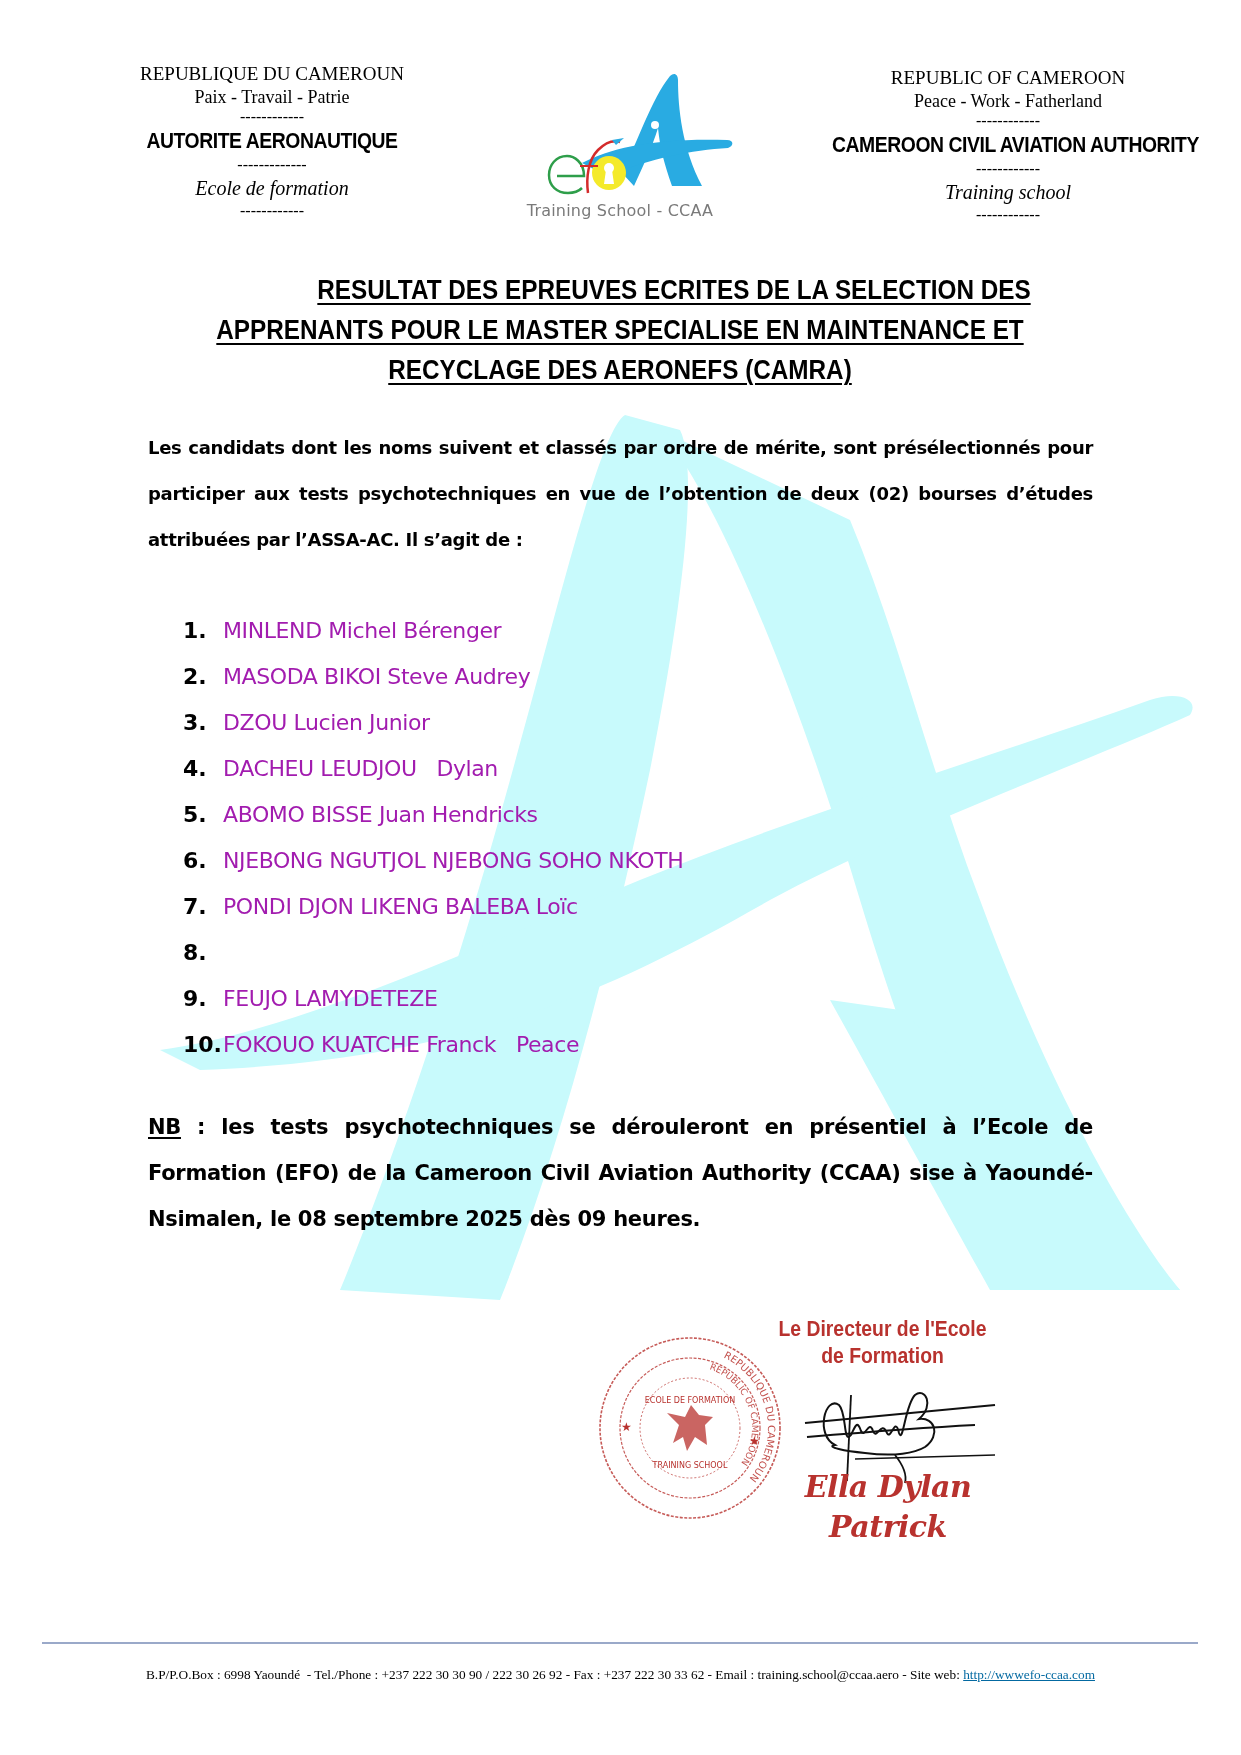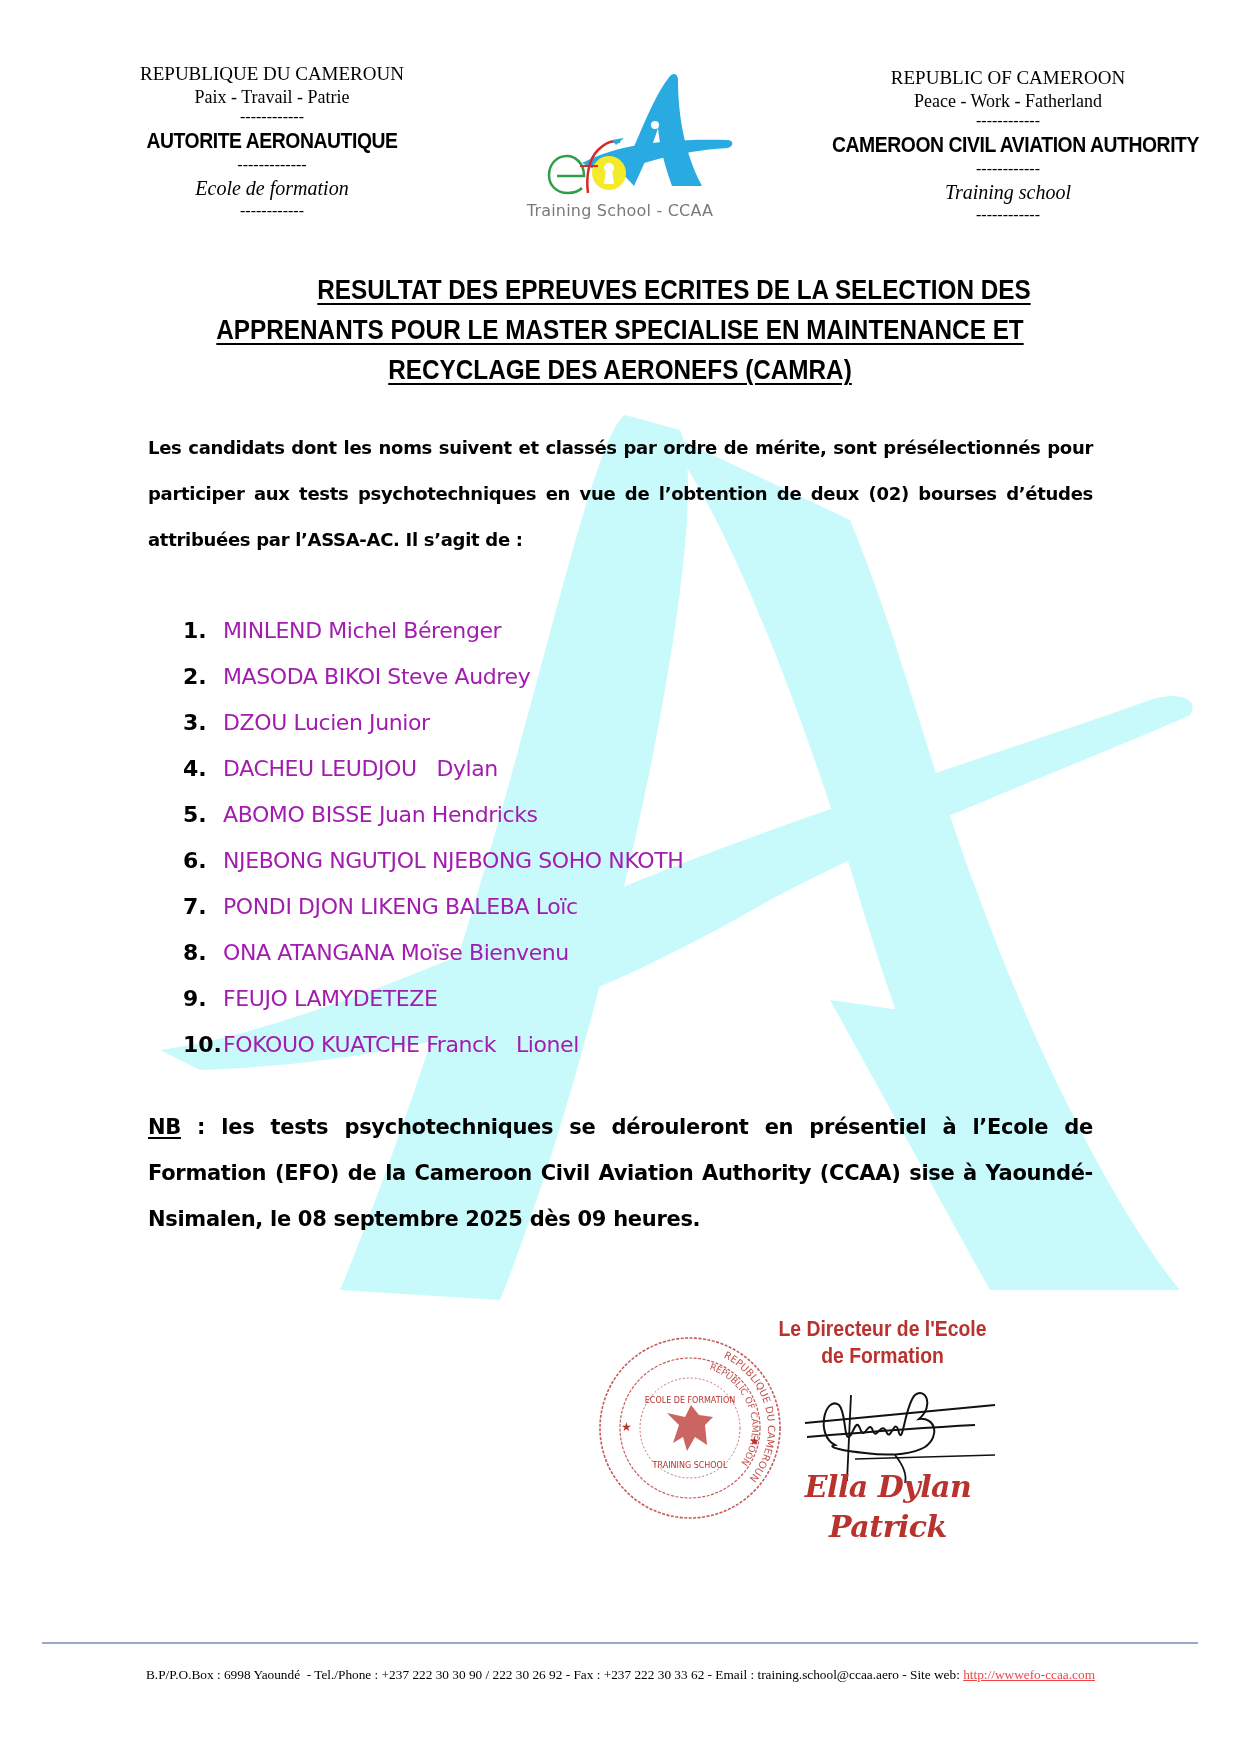--- a/index.html
+++ b/index.html
@@ -225,21 +225,21 @@
       left: 0;
       top: 1667px;
       width: 1241px;
       text-align: center;
       font-family: "Liberation Serif", serif;
       font-size: 13.3px;
       z-index: 2;
       white-space: pre;
     }
     .footer-link {
-      color: #ef4444;
+      color: #0369a1;
       text-decoration: underline;
     }
   </style>
 </head>
 <body>
 
 <svg class="watermark" viewBox="0 0 1241 1755">
 
   <path d="M625 415 C600 430 560 600 510 780 C455 980 390 1170 340 1290 L500 1300 C560 1150 610 960 650 770 C680 620 700 470 680 430 Z" fill="#c8fafc"></path>
 
@@ -300,23 +300,23 @@
 <div class="intro">Les candidats dont les noms suivent et classés par ordre de mérite, sont présélectionnés pour participer aux tests psychotechniques en vue de l’obtention de deux (02) bourses d’études attribuées par l’ASSA-AC. Il s’agit de :</div>
 
 <ol class="candidates">
   <li class="candidate"><span class="cand-rank">1.</span><span class="cand-name">MINLEND Michel Bérenger</span></li>
   <li class="candidate"><span class="cand-rank">2.</span><span class="cand-name">MASODA BIKOI Steve Audrey</span></li>
   <li class="candidate"><span class="cand-rank">3.</span><span class="cand-name">DZOU Lucien Junior</span></li>
   <li class="candidate"><span class="cand-rank">4.</span><span class="cand-name">DACHEU LEUDJOU   Dylan</span></li>
   <li class="candidate"><span class="cand-rank">5.</span><span class="cand-name">ABOMO BISSE Juan Hendricks</span></li>
   <li class="candidate"><span class="cand-rank">6.</span><span class="cand-name">NJEBONG NGUTJOL NJEBONG SOHO NKOTH</span></li>
   <li class="candidate"><span class="cand-rank">7.</span><span class="cand-name">PONDI DJON LIKENG BALEBA Loïc</span></li>
-  <li class="candidate"><span class="cand-rank">8.</span><span class="cand-name">ONA ATANGANA Moïse Bienvenu</span></li>
+  <li class="candidate"><span class="cand-rank">8.</span></li>
   <li class="candidate"><span class="cand-rank">9.</span><span class="cand-name">FEUJO LAMYDETEZE</span></li>
-  <li class="candidate"><span class="cand-rank">10.</span><span class="cand-name">FOKOUO KUATCHE Franck   Lionel</span></li>
+  <li class="candidate"><span class="cand-rank">10.</span><span class="cand-name">FOKOUO KUATCHE Franck   Peace</span></li>
 </ol>
 
 <div class="nb"><span class="nb-label">NB</span><span> : les tests psychotechniques se dérouleront en présentiel à l’Ecole de Formation (EFO) de la Cameroon Civil Aviation Authority (CCAA) sise à Yaoundé-Nsimalen, le 08 septembre 2025 dès 09 heures.</span></div>
 
 <div class="signature-block">
   <svg class="stamp" viewBox="0 0 190 190">
     <defs>
       <path id="stampOuter" d="M95 95 m-78 0 a78 78 0 1 1 156 0 a78 78 0 1 1 -156 0"></path>
       <path id="stampInner" d="M95 95 m-62 0 a62 62 0 1 1 124 0 a62 62 0 1 1 -124 0"></path>
     </defs>

